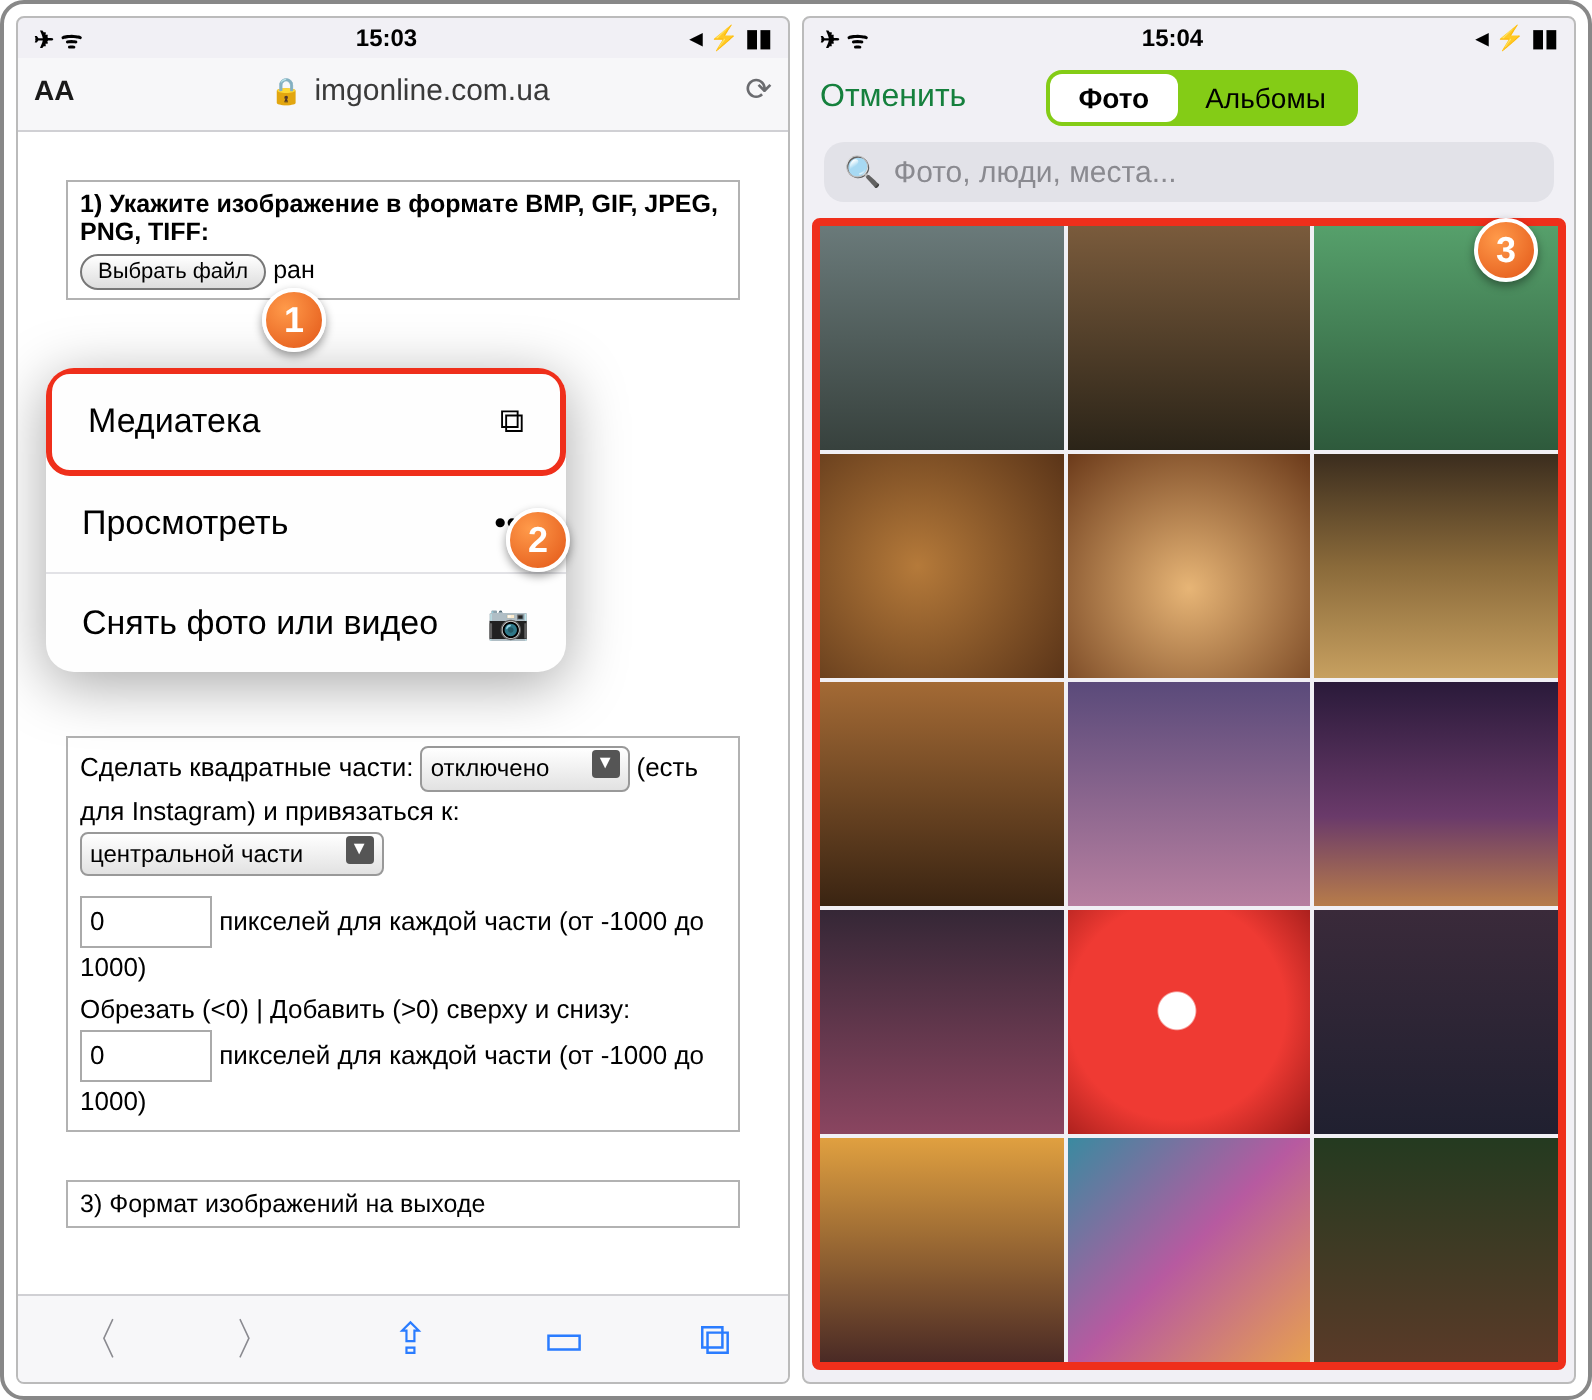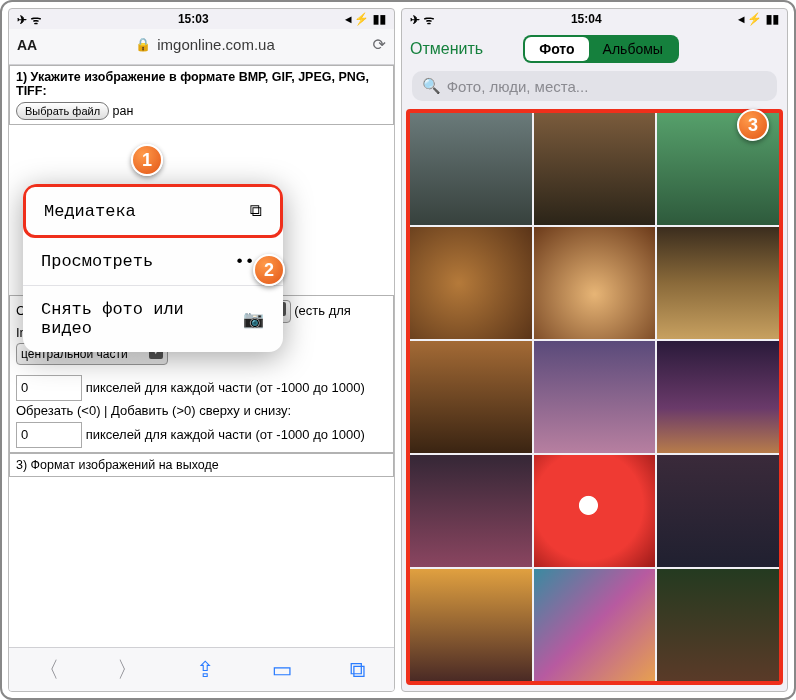--- a/index.html
+++ b/index.html
@@ -37,40 +37,39 @@
   .urlbox {
     flex: 1; display: flex; align-items: center; justify-content: center;
     gap: 6px; font-size: 15px; color: #3a3a3a;
   }
   .reload { font-size: 16px; color: #6b6c70; }
   
   .page {
     flex: 1; overflow: hidden; background: #fff;
   }
   .box {
-    margin: 0; border: 1px solid #b2b2b2; padding: 4px 6px;
+    margin: 24px; border: 1px solid #b2b2b2; padding: 4px 6px;
     font-size: 12.5px; color: #000;
   }
   .hdr { font-weight: 700; margin-bottom: 4px; }
   .filebtn {
     display: inline-block; border: 1px solid #777; border-radius: 10px;
     background: linear-gradient(#fff,#ddd);
     font-size: 11px; padding: 2px 8px;
   }
   .popup {
     position: absolute; left: 14px; top: 175px; width: 260px;
     background: #fefefe; border-radius: 14px;
     box-shadow: 0 6px 30px rgba(0,0,0,.35);
     overflow: hidden;
   }
   .popup .row {
     display: flex; justify-content: space-between; align-items: center;
     padding: 14px 18px; font-size: 17px; color: #000;
     border-bottom: 1px solid #e2e2e6;
-    font-family: Liberation Mono, monospace;
   }
   .popup .row:last-child { border-bottom: none; }
   .popup .highlight { border: 3px solid #ef2f1b; border-radius: 12px; }
   .sel {
     display: inline-flex; align-items: flex-start; gap: 21px;
     background: linear-gradient(#fff,#e2e2e2); border: 1px solid #999;
     border-radius: 4px; padding: 1px 4px; font-size: 12px;
   }
   .sel .arrow {
     width: 14px; height: 14px; background:#555; border-radius:2px;
@@ -87,21 +86,21 @@
   }
   .toolbar .active { color: #2a7cff; }
   
   .picker-bar {
     display: flex; align-items: center; padding: 6px 8px 4px;
     font-size: 16px;
   }
   .cancel { color: #15803d; }
   .seg {
     margin-left: auto; margin-right: auto;
-    display: flex; background: #15803d; border-radius: 8px; padding: 2px;
+    display: flex; background: #84cc16; border-radius: 8px; padding: 2px;
     font-size: 14px;
   }
   .seg .opt { padding: 4px 14px; border-radius: 6px; color: #000; }
   .seg .opt.on { background: #fff; font-weight: 600; }
   .search {
     margin: 4px 10px 6px; background: #e2e2e8; border-radius: 10px;
     padding: 6px 10px; color: #8a8a90; font-size: 15px;
     display: flex; align-items: center; gap: 6px;
   }
   .gridwrap {

